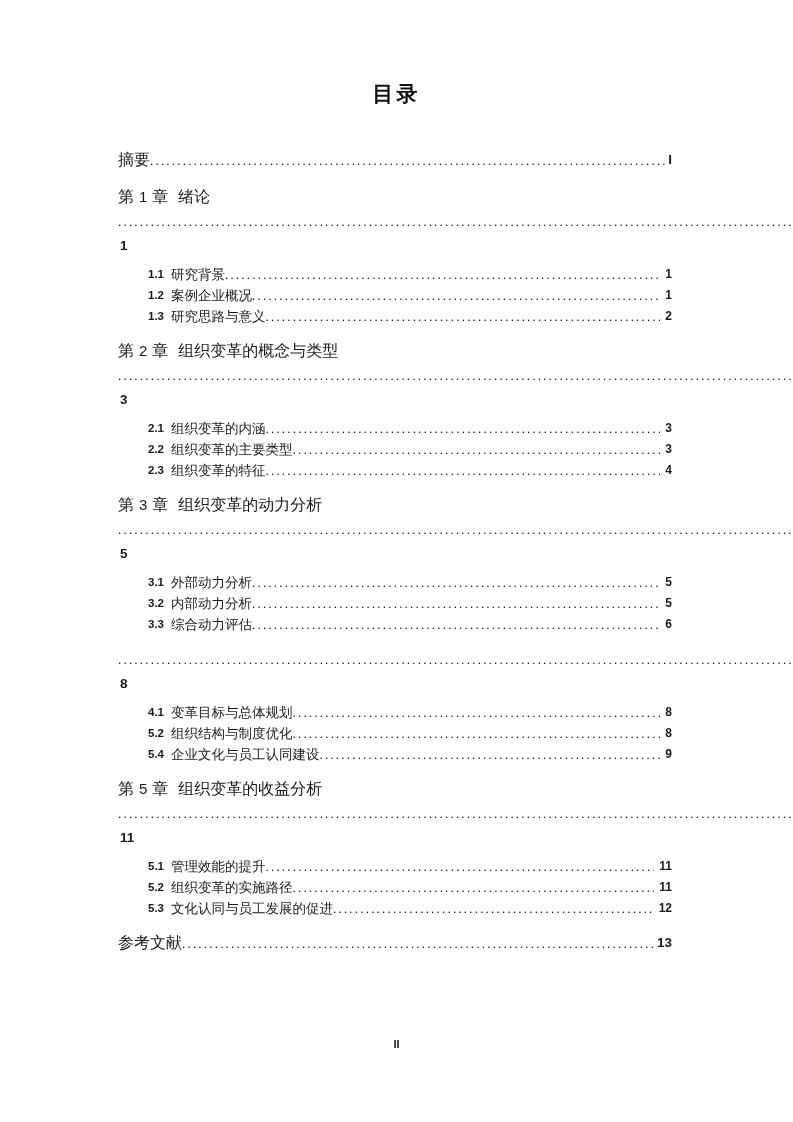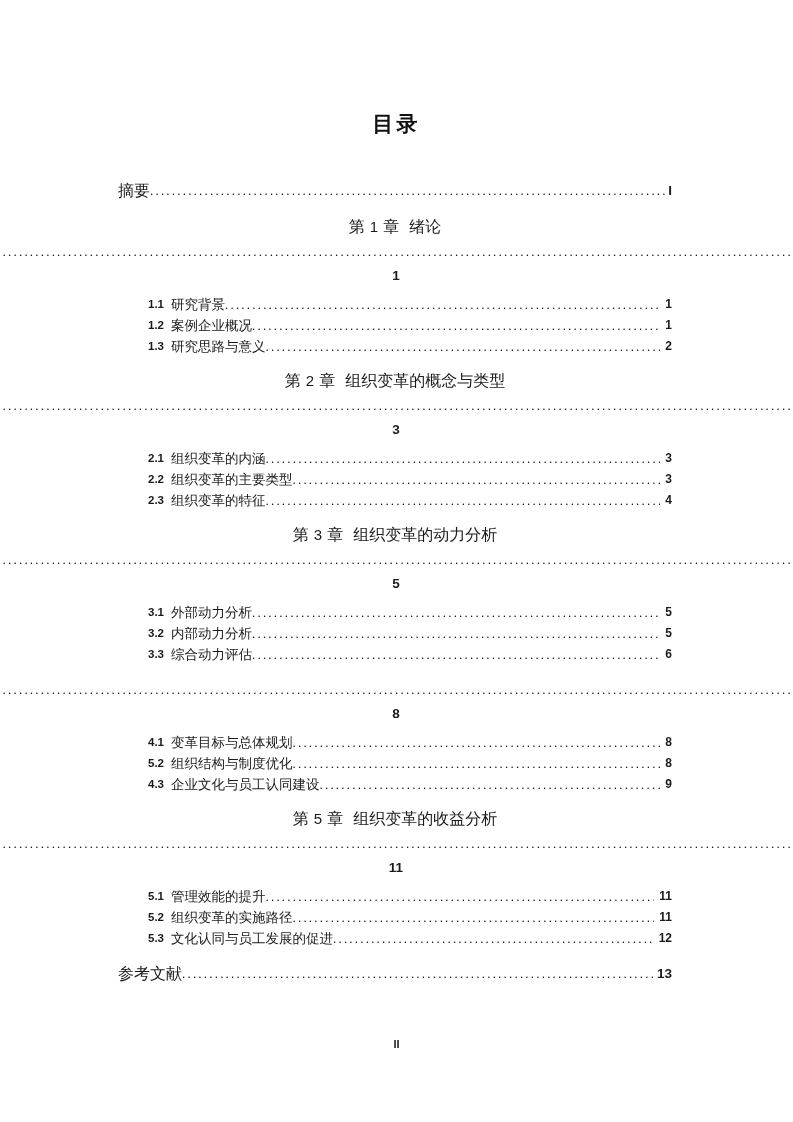--- a/index.html
+++ b/index.html
@@ -5,35 +5,35 @@
   * { box-sizing: border-box; margin: 0; padding: 0; }
   html, body { width: 793px; height: 1122px; }
   body {
     background: #ffffff;
     color: #1a1a1a;
     font-family: "Liberation Serif", "DejaVu Serif", serif;
     position: relative;
     overflow: hidden;
   }
   .doc-title {
-    padding-top: 110px;
+    padding-top: 80px;
     text-align: center;
     font-family: "Liberation Sans", "DejaVu Sans", sans-serif;
     font-weight: bold;
     font-size: 21px;
     line-height: 28px;
     letter-spacing: 3px;
     color: #111111;
   }
   .toc {
     margin: 40px 121px 0 118px; 
   }
   .toc-row {
     display: flex;
-    align-items: center;
+    align-items: flex-start;
     cursor: pointer;
   }
   .toc-row.l0 {
     font-size: 16px;
     line-height: 24px;
   }
   .row-abstract { margin-bottom: 6px; }
   .toc-row.chapter { margin-top: 12px; margin-bottom: 6px; flex-direction: column; }
   .row-refs { margin-top: 12px; }
   .toc-row.sub {
@@ -180,21 +180,21 @@
     <span class="dots"></span>
     <span class="pg">8</span>
   </div>
   <div class="toc-row sub">
     <span class="subnum">5.2</span>
     <span class="lbl">组织结构与制度优化</span>
     <span class="dots"></span>
     <span class="pg">8</span>
   </div>
   <div class="toc-row sub">
-    <span class="subnum">4.3</span>
+    <span class="subnum">5.4</span>
     <span class="lbl">企业文化与员工认同建设</span>
     <span class="dots"></span>
     <span class="pg">9</span>
   </div>
 
   <div class="toc-row l0 chapter">
     <span class="lbl"><span>第</span><span class="chnum">5</span><span>章</span><span class="chtitle">组织变革的收益分析</span></span>
     <span class="dots"></span>
     <span class="pg">11</span>
   </div>

